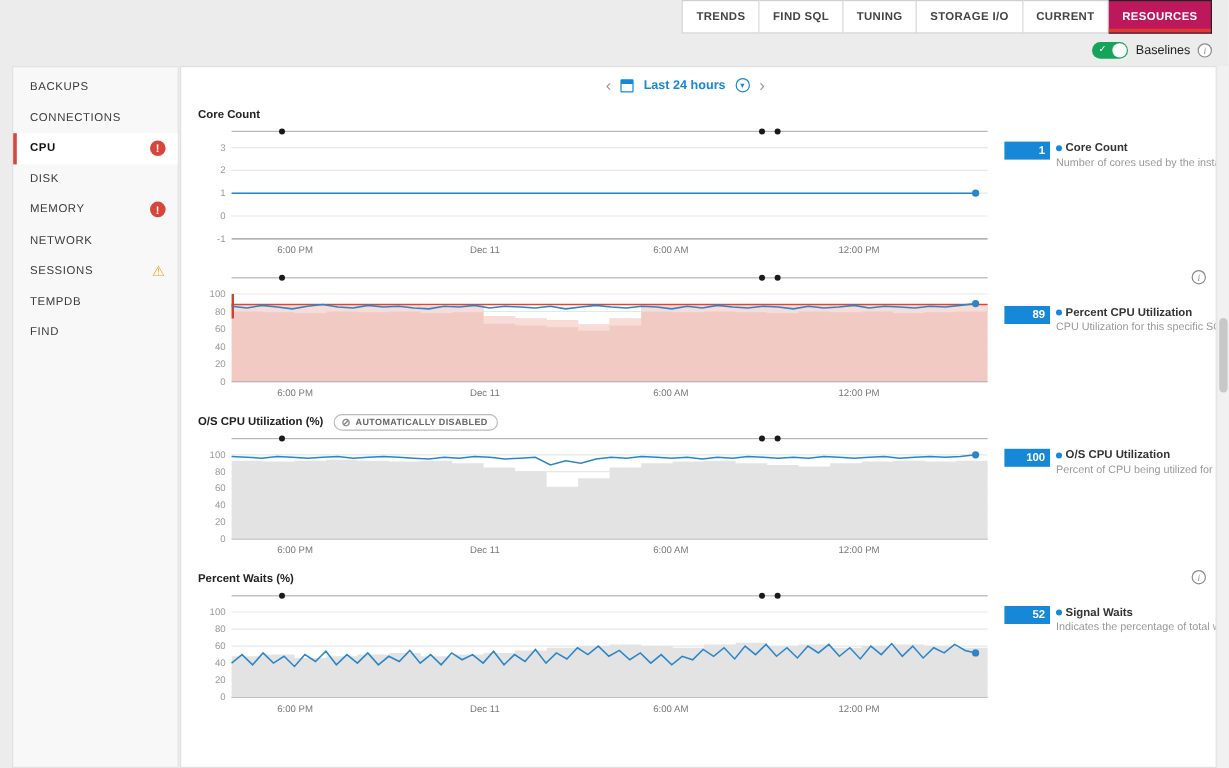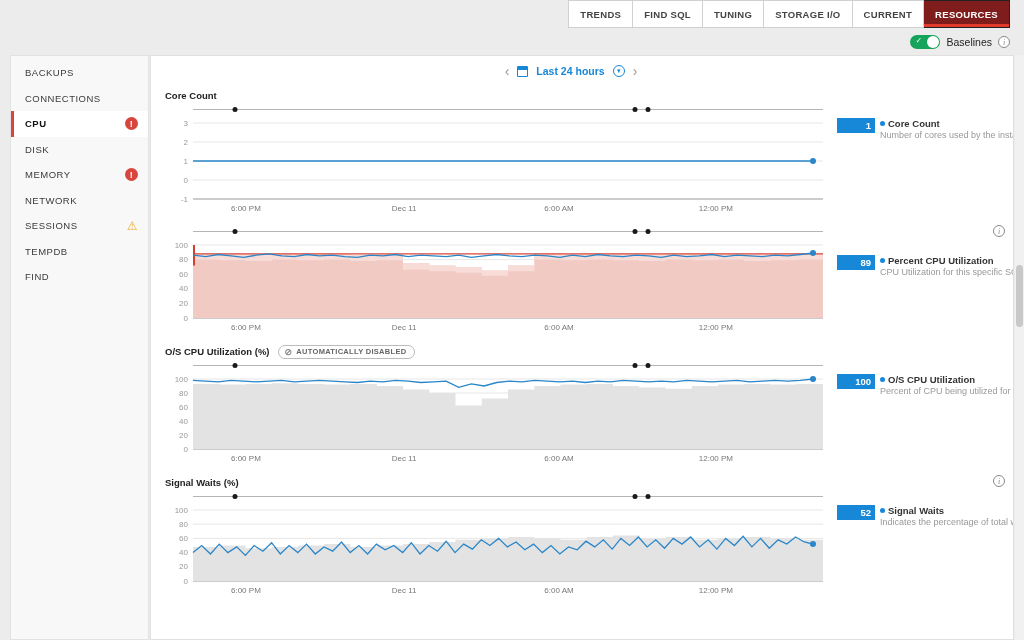--- a/index.html
+++ b/index.html
@@ -4,21 +4,21 @@
 <style>
   *{margin:0;padding:0;box-sizing:border-box;}
   html,body{width:1024px;height:640px;}
   body{font-family:"Liberation Sans",sans-serif;background:#ececec;overflow:hidden;}
   .page{position:relative;width:1024px;height:640px;}
 
   
   .topbar{position:absolute;top:0;left:0;right:0;height:28px;display:flex;justify-content:flex-end;padding-right:14px;margin-left:37px;}
   .tab{background:#fff;border:1px solid #d0d0d0;border-left:none;padding:0 11px;font-size:9.5px;font-weight:bold;color:#444;display:flex;align-items:center;letter-spacing:.3px;cursor:pointer;}
   .tab:first-child{border-left:1px solid #d0d0d0;}
-  .tab.active{background:#7f1d1d;color:#fff;border-color:#222;position:relative;}
+  .tab.active{background:#be185d;color:#fff;border-color:#222;position:relative;}
   .tab.active::after{content:'';position:absolute;left:0;right:0;bottom:0;height:3px;background:#e23b2e;}
 
   
   .subbar{position:absolute;top:32px;left:0;right:14px;height:20px;display:flex;align-items:center;justify-content:flex-end;gap:6px;}
   .toggle{width:30px;height:14px;border-radius:8px;background:#16a45a;position:relative;display:inline-block;cursor:pointer;}
   .toggle .check{position:absolute;left:5px;top:1px;color:#fff;font-size:8px;}
   .toggle .knob{position:absolute;right:1px;top:1px;width:12px;height:12px;border-radius:50%;background:#fff;}
   .baselines-label{font-size:10.5px;font-weight:normal;color:#222;}
   .info-icon{display:inline-flex;width:12px;height:12px;border:1px solid #8a8a8a;border-radius:50%;color:#8a8a8a;font-size:8px;align-items:center;justify-content:center;font-style:italic;font-family:"Liberation Serif",serif;cursor:pointer;background:#fff;}
 
@@ -258,21 +258,21 @@
               <span>O/S CPU Utilization</span>
             </div>
           <div class="desc">Percent of CPU being utilized for the e...</div>
         </div>
       </div>
     </section>
 
     <section class="chart-row">
       <div class="chart-main">
         <div class="title-row">
-            <span class="chart-title">Signal Waits (%)</span>
+            <span class="chart-title">Percent Waits (%)</span>
           </div>
         <div class="strip">
             <span class="mark" style="left:6.7%"></span>
             <span class="mark" style="left:70.2%"></span>
             <span class="mark" style="left:72.2%"></span>
           </div>
         <svg class="plot" viewBox="0 0 668 95" width="668" height="95">
             <line x1="28" x2="658" y1="8.0" y2="8.0" stroke="#e7e7e7"></line>
             <text class="ytick" x="23" y="10.5" text-anchor="end">100</text>
             <line x1="28" x2="658" y1="22.2" y2="22.2" stroke="#e7e7e7"></line>

